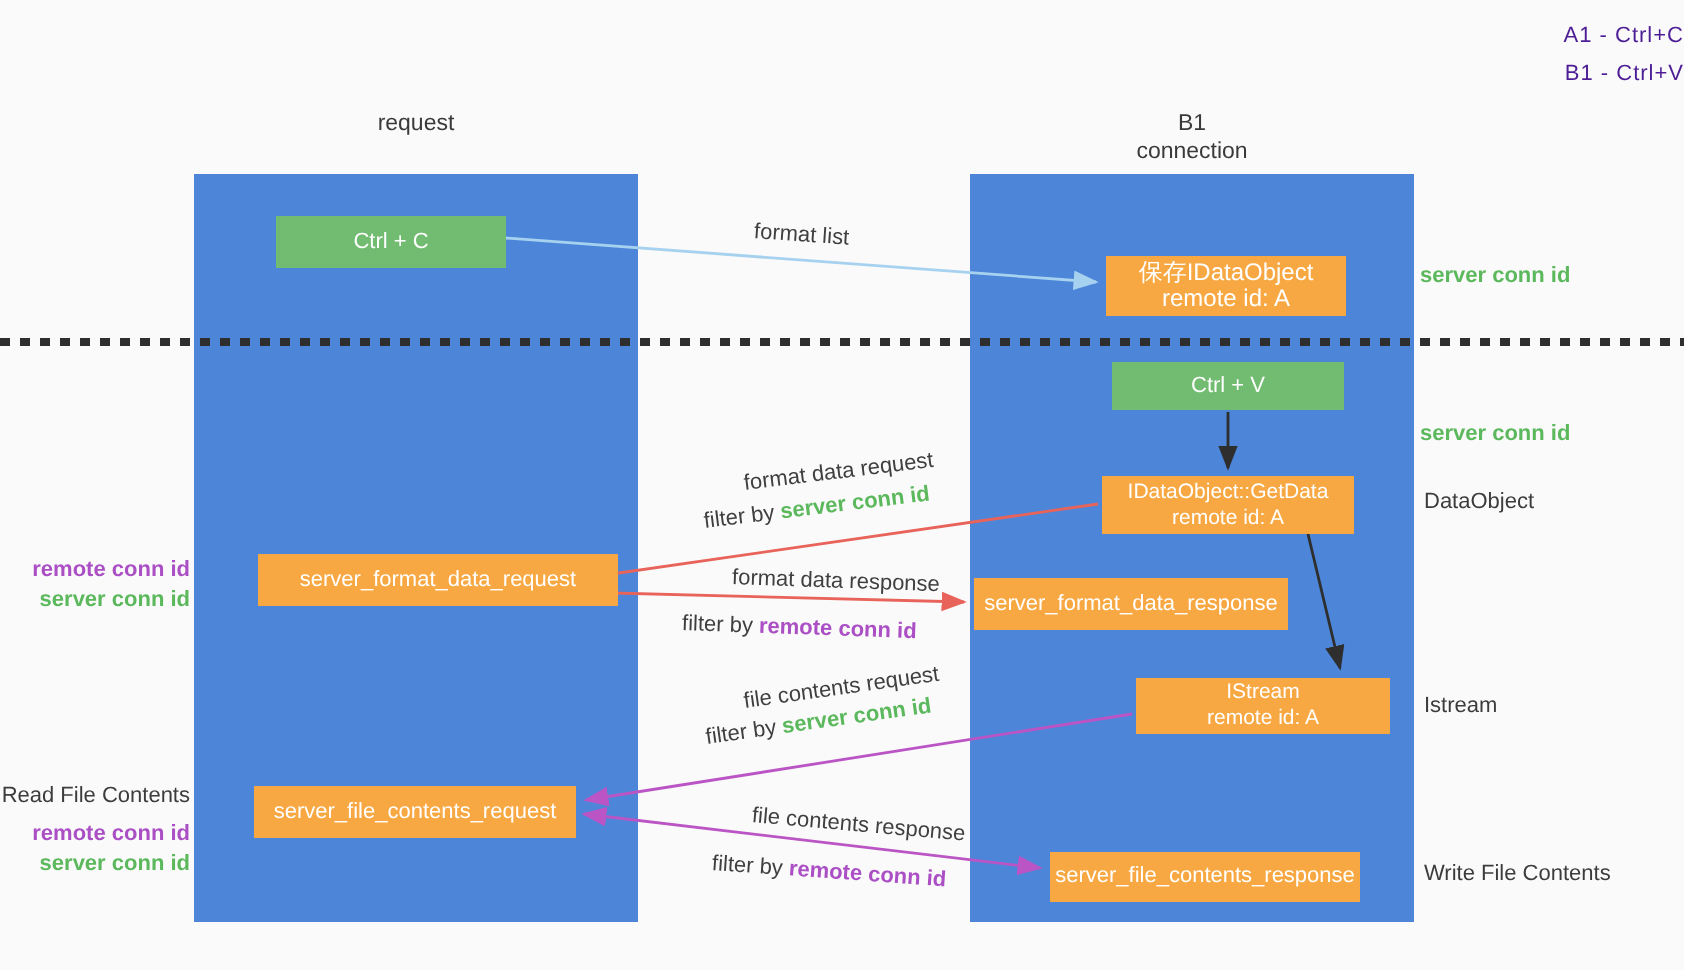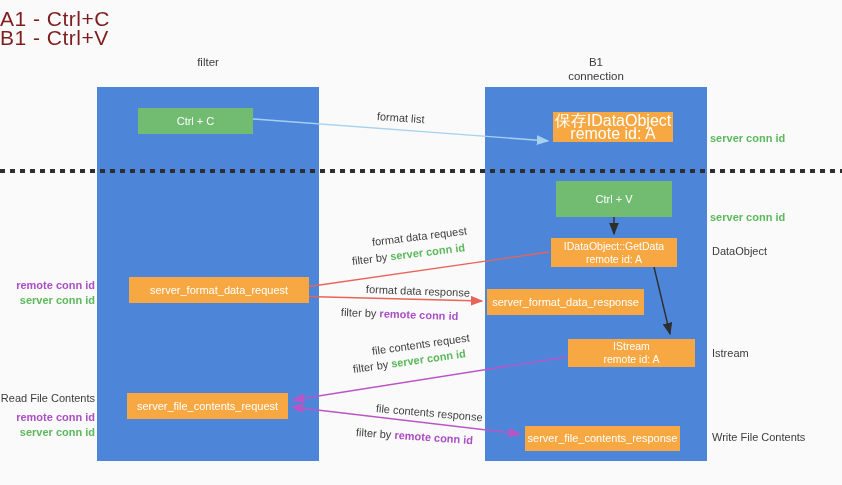--- a/index.html
+++ b/index.html
@@ -2,22 +2,22 @@
 <html style="--column-blue: #4d86d8; --node-green: #71bc71; --node-orange: #f8a842; --conn-green: #5cb85c; --conn-purple: #ab4fc5; --arrow-red: #e8635a; --arrow-blue: #a6d2f0; --arrow-purple: #bb55c5; --arrow-black: #2e2e2e; --text-dark: #3c3c3c;"><head>
 <meta charset="utf-8">
 <style>
   html,body { margin:0; padding:0; background:#fafafa; }
   #stage {
     position:relative; width:842px; height:485px; overflow:hidden;
     background:#fafafa;
     font-family:"Liberation Sans", sans-serif;
     color:var(--text-dark,#3c3c3c);
   }
-  .title { position:absolute; left:0; top:9px; width:100%; text-align:left;
-           font-size:21px; line-height:19px; letter-spacing:0.5px; color:#7f1d1d; }
+  .title { position:absolute; left:0; top:9px; width:100%; text-align:right;
+           font-size:11px; line-height:19px; letter-spacing:0.5px; color:#4c1d95; }
   .col-header { position:absolute; top:55px; width:222px; text-align:center;
                 font-size:11.5px; line-height:14px; color:#3a3a3a; }
   .column { position:absolute; top:87px; width:222px; height:374px;
             background:var(--column-blue,#4d86d8); }
   .divider { position:absolute; left:0; top:169px; width:842px; height:4px;
              background:repeating-linear-gradient(90deg, var(--arrow-black,#2e2e2e) 0 5px, transparent 5px 10px); }
   svg.arrows { position:absolute; left:0; top:0; width:842px; height:485px; z-index:2; }
   .ln { fill:none; stroke-width:1.4; }
   .ln-blue   { stroke:var(--arrow-blue,#a6d2f0); }
   .ln-black  { stroke:var(--arrow-black,#2e2e2e); }
@@ -44,21 +44,21 @@
 <body>
 
 <div id="stage">
 
   <div class="title">
     <div>A1 - Ctrl+C</div>
     <div>B1 - Ctrl+V</div>
   </div>
 
   <div class="col-header" style="left:97px">
-    <div>filter</div>
+    <div>request</div>
   </div>
   <div class="col-header" style="left:485px">
     <div>B1</div>
     <div>connection</div>
   </div>
 
   <div class="column" style="left:97px"></div>
   <div class="column" style="left:485px"></div>
 
   <div class="divider"></div>
@@ -87,26 +87,26 @@
     <line class="ln ln-red" x1="287" y1="296" x2="482" y2="301" marker-end="url(#mRed)"></line>
     <line class="ln ln-black" x1="654" y1="267" x2="670" y2="334" marker-end="url(#mBlack)"></line>
     <line class="ln ln-purple" x1="566" y1="357" x2="293" y2="400" marker-end="url(#mPurple)"></line>
     <line class="ln ln-purple" x1="292" y1="407" x2="520" y2="434" marker-start="url(#mPurpleRev)" marker-end="url(#mPurple)"></line>
   </svg>
 
   <div class="node green" style="left:138px; top:108px; width:115px; height:26px;">
     <div>Ctrl + C</div>
   </div>
 
-  <div class="node orange" style="left:553px; top:112px; width:120px; height:30px; font-size:16px;">
+  <div class="node orange" style="left:553px; top:128px; width:120px; height:30px; font-size:12px;">
     <div>保存IDataObject</div>
     <div>remote id: A</div>
   </div>
 
-  <div class="node green" style="left:556px; top:181px; width:116px; height:36px;">
+  <div class="node green" style="left:556px; top:181px; width:116px; height:24px;">
     <div>Ctrl + V</div>
   </div>
 
   <div class="node orange" style="left:551px; top:238px; width:126px; height:29px; font-size:10.5px;">
     <div>IDataObject::GetData</div>
     <div>remote id: A</div>
   </div>
 
   <div class="node orange" style="left:568px; top:339px; width:127px; height:28px; font-size:10.5px;">
     <div>IStream</div>

